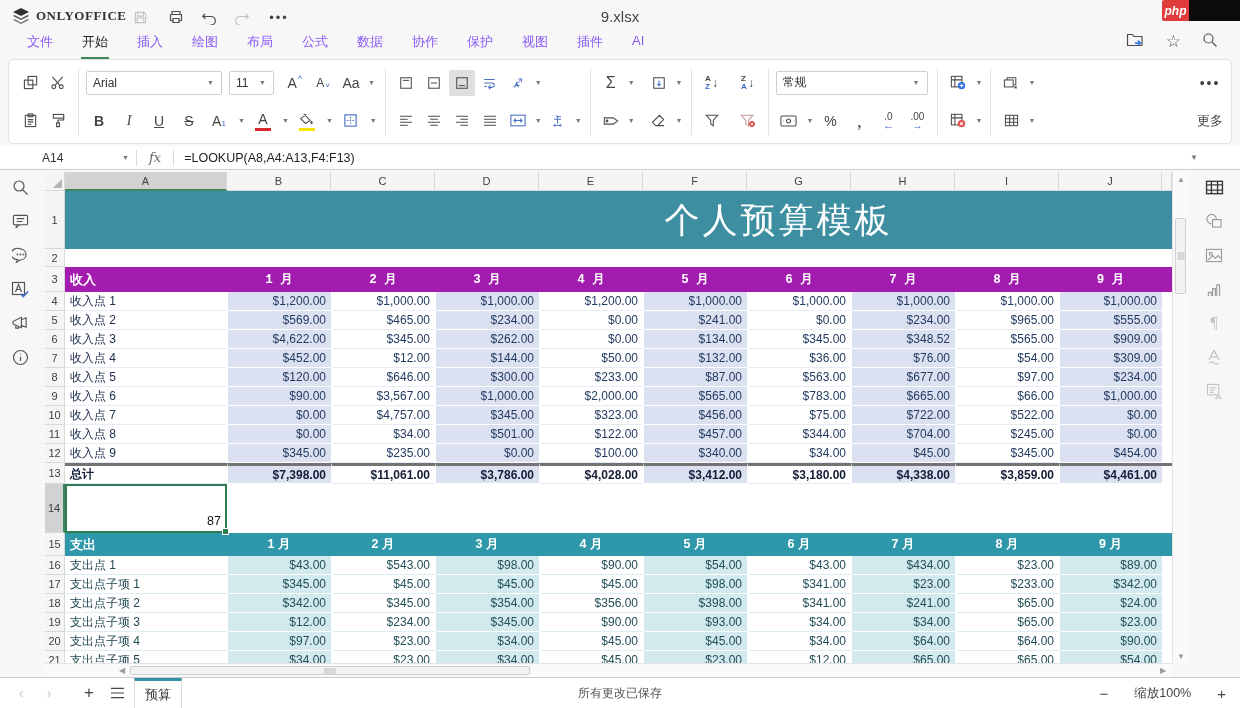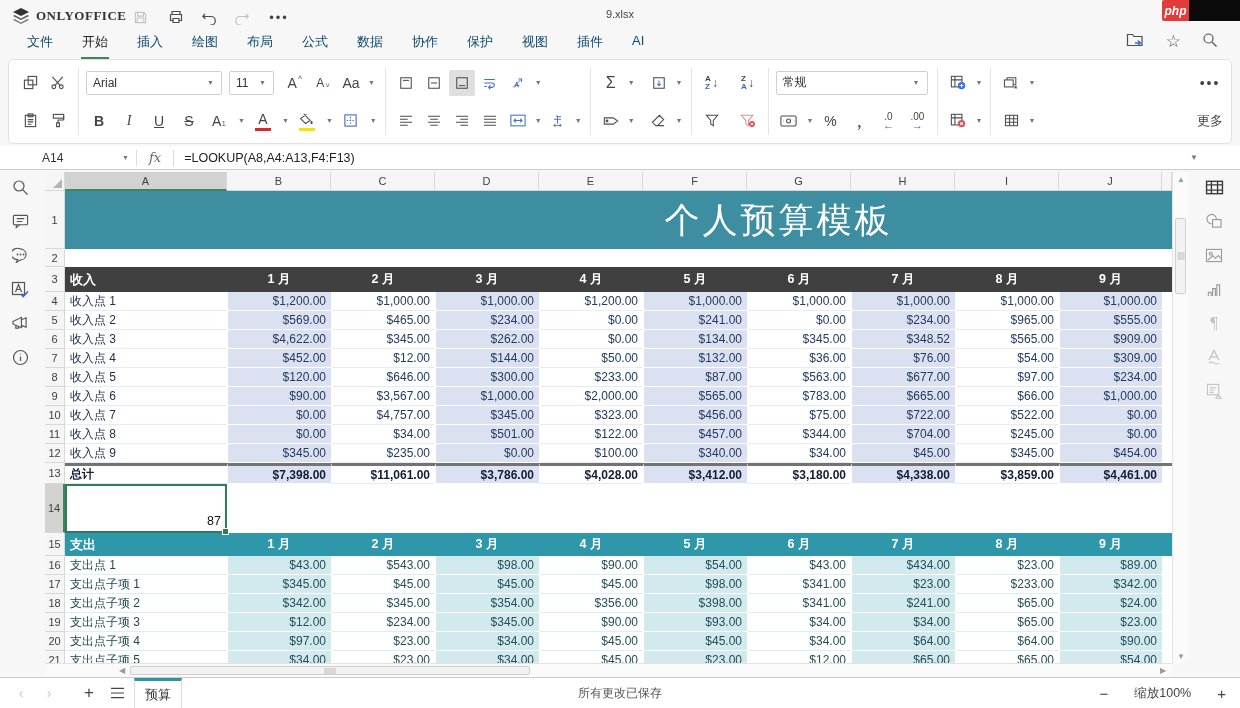--- a/index.html
+++ b/index.html
@@ -4,25 +4,25 @@
 <style>
   * { margin:0; padding:0; box-sizing:border-box; }
   html,body { width:1240px; height:708px; overflow:hidden; font-family:"Liberation Sans", sans-serif; background:#f7f7f7; }
 
   
   #topbar { position:absolute; left:0; top:0; width:1240px; height:58px; background:#f7f7f7; }
   #brand { position:absolute; left:12px; top:7px; display:flex; align-items:center; gap:6px;font-family:Liberation Serif, serif; }
   #brand .brand-text { font-size:13px; font-weight:bold; color:#333; letter-spacing:.5px; }
   .qbtn { position:absolute; top:6px; width:26px; height:22px; display:flex; align-items:center; justify-content:center; color:#444; font-size:16px; }
   .qbtn.dis { color:#c3c3c3; }
-  #filename { position:absolute; left:0; right:0; top:8px; text-align:center; font-size:11px; color:#444; }
+  #filename { position:absolute; left:0; right:0; top:8px; text-align:center; font-size:15px; color:#444; }
   #php-badge { position:absolute; right:51px; top:0; width:27px; height:21px; background:#e23b3b; color:#fff; font-weight:bold; font-style:italic; font-size:12px; display:flex; align-items:center; justify-content:center; border-radius:2px 0 0 2px; }
   #avatar-box { position:absolute; right:0; top:0; width:51px; height:21px; background:#0b0b0b; }
   #menu-tabs { position:absolute; left:26px; top:30px; height:28px; display:flex; gap:27px; align-items:flex-start; }
-  .tab { font-size:13px; color:#0c4a6e; padding:3px 1px 6px; cursor:default; }
+  .tab { font-size:13px; color:#8b5cf6; padding:3px 1px 6px; cursor:default; }
   .tab.active { border-bottom:2px solid #40865C; color:#222; }
   #top-actions { position:absolute; right:22px; top:31px; display:flex; gap:21px; align-items:center; color:#555; }
 
   
   #toolbar { position:absolute; left:8px; top:59px; width:1224px; height:85px; background:#fff; border:1px solid #e2e2e2; border-radius:5px; display:flex; align-items:center; padding:4px 8px; }
   .tgroup { display:flex; flex-direction:column; gap:4px; }
   .trow { display:flex; align-items:center; height:34px; gap:2px; }
   .tsep { width:1px; align-self:stretch; background:#e4e4e4; margin:4px 7px; }
   .tbtn { min-width:26px; height:26px; display:inline-flex; align-items:center; justify-content:center; color:#444; font-size:14px; border-radius:2px; position:relative; }
   .tbtn.active { background:#dfdfdf; }
@@ -67,21 +67,21 @@
   .chead-sel { background:#d2d2d2; border-bottom:2px solid #40865C; }
   .rhead { width:20px; }
   .rhead-sel { background:#d2d2d2; border-right:2px solid #40865C; }
   .corner { position:relative; }
   .corner:after { content:""; position:absolute; right:2px; bottom:2px; border-style:solid; border-width:0 0 9px 9px; border-color:transparent transparent #b4b4b4 transparent; }
   .cell { flex:none; display:flex; align-items:center; font-size:12px; }
   .banner { background:#3E8EA1; display:flex; align-items:center; justify-content:center; flex:none; }
   .banner-title { font-family:"DejaVu Serif", serif; font-size:35px; color:#fff; letter-spacing:3px; transform:translateX(160px); white-space:nowrap; }
   .mh { color:#fff; font-weight:bold; font-size:12.5px; justify-content:center; }
   .mh-lbl { justify-content:flex-start; padding-left:5px; font-size:13px; }
-  .bg-inc { background:#404040; }
+  .bg-inc { background:#a21caf;font-family:Liberation Mono, monospace; }
   .bg-exp { background:#2E97A9; }
   .lbl { justify-content:flex-start; padding-left:5px; background:#fff; }
   .lbl-inc { color:#203050; border-bottom:1px solid #e7ebf5; }
   .lbl-exp { color:#1f4750; border-bottom:1px solid #ddeef2; }
   .num { justify-content:flex-end; padding-right:5px; border-left:1px solid #fff; }
   .inc-shade { background:#DCE1F1; color:#233a60; border-bottom:1px solid #fff; }
   .inc-plain { background:#fff; color:#233a60; border-bottom:1px solid #e7ebf5; }
   .exp-shade { background:#D2E9EE; color:#234f58; border-bottom:1px solid #fff; }
   .exp-plain { background:#fff; color:#234f58; border-bottom:1px solid #ddeef2; }
   .total-row .cell { font-weight:bold; color:#121d38; border-top:3px solid #737373; }

